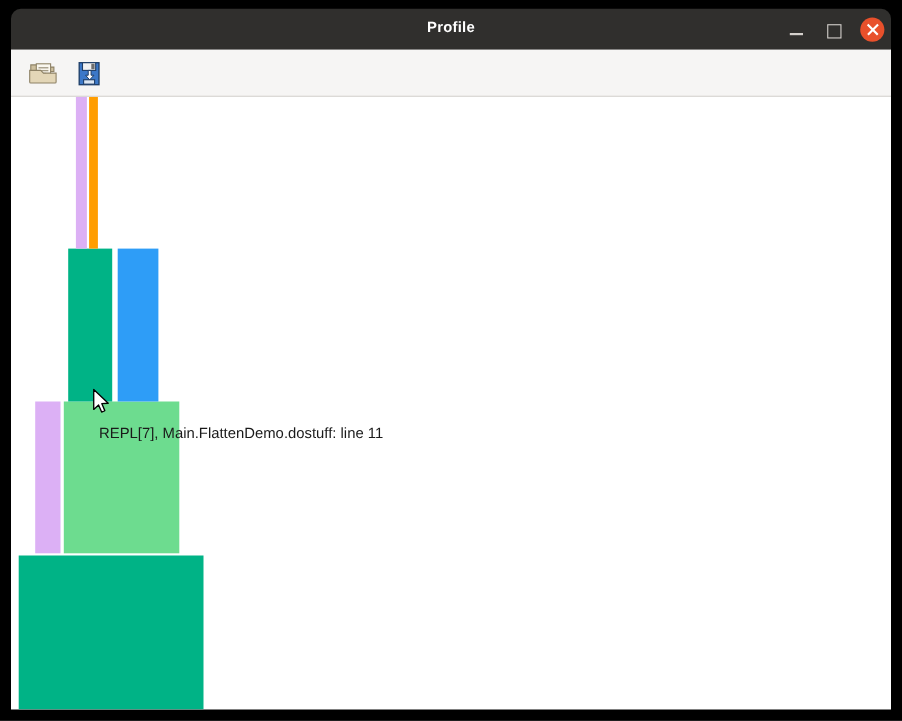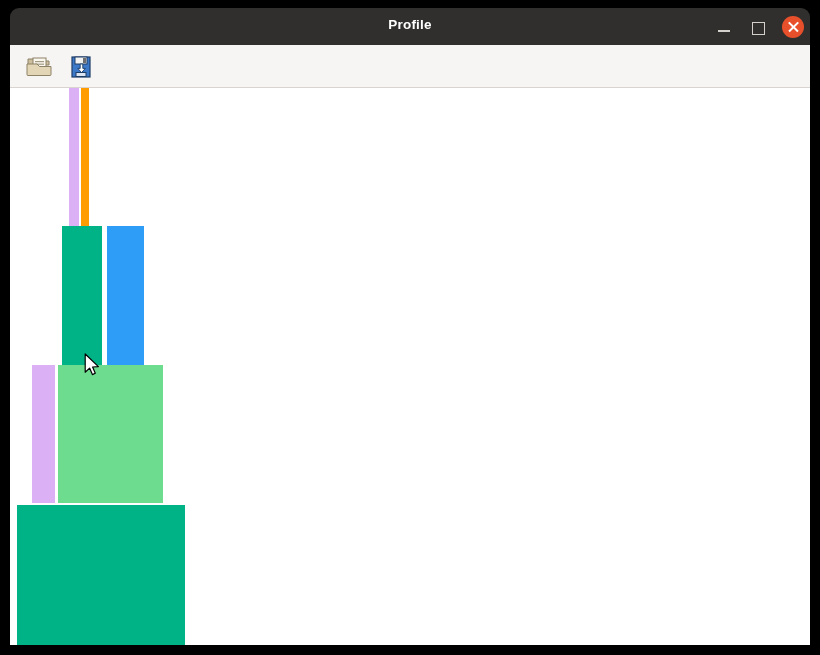--- a/index.html
+++ b/index.html
@@ -193,19 +193,20 @@
   <div id="content" style="background: rgb(255, 255, 255);">
 
     <div class="frame" style="left: 7px; top: 417px; width: 168px; height: 140px; background: rgb(0, 179, 134);"></div>
     <div class="frame" style="left: 22px; top: 277px; width: 23px; height: 138px; background: rgb(220, 176, 245);"></div>
     <div class="frame" style="left: 48px; top: 277px; width: 105px; height: 138px; background: rgb(109, 220, 143);"></div>
     <div class="frame" style="left: 52px; top: 138px; width: 40px; height: 139px; background: rgb(0, 179, 134);"></div>
     <div class="frame" style="left: 97px; top: 138px; width: 37px; height: 139px; background: rgb(46, 157, 247);"></div>
     <div class="frame" style="left: 59px; top: 0px; width: 10px; height: 138px; background: rgb(220, 176, 245);"></div>
     <div class="frame" style="left: 71px; top: 0px; width: 8px; height: 138px; background: rgb(255, 157, 0);"></div>
 
+    <div id="tooltip-label">REPL[7], Main.FlattenDemo.dostuff: line 11</div>
 
     <svg id="mouse-cursor" viewBox="0 0 18 26" style="left: 74px; top: 265px;">
       <path d="M1.2 1 L1.2 19.2 L5.6 15.1 L8.4 21.6 L11.3 20.3 L8.6 14.0 L14.4 13.6 Z" fill="#FFFFFF" stroke="#000000" stroke-width="1.2" stroke-linejoin="round"></path>
     </svg>
   </div>
 
 </div>
 
 </body></html>

